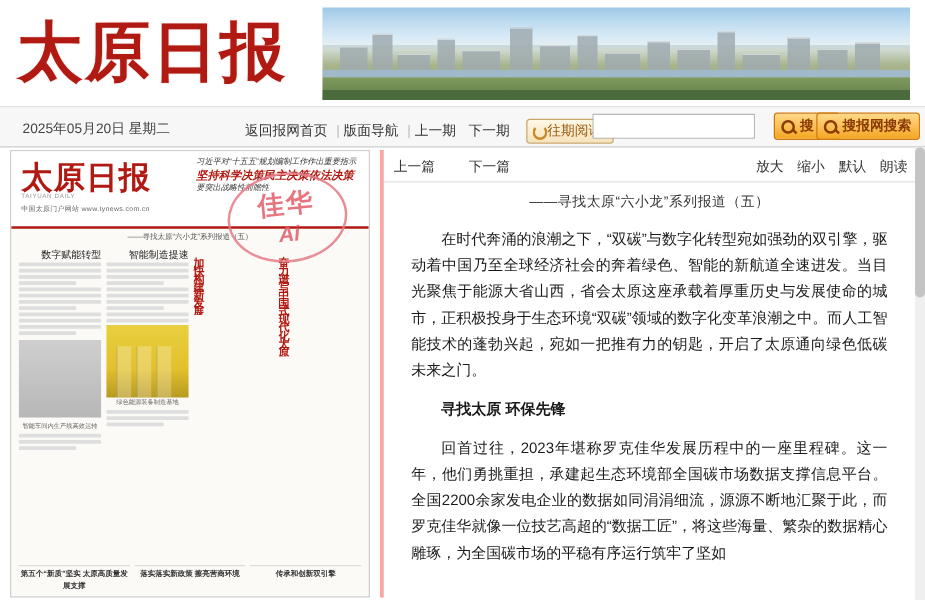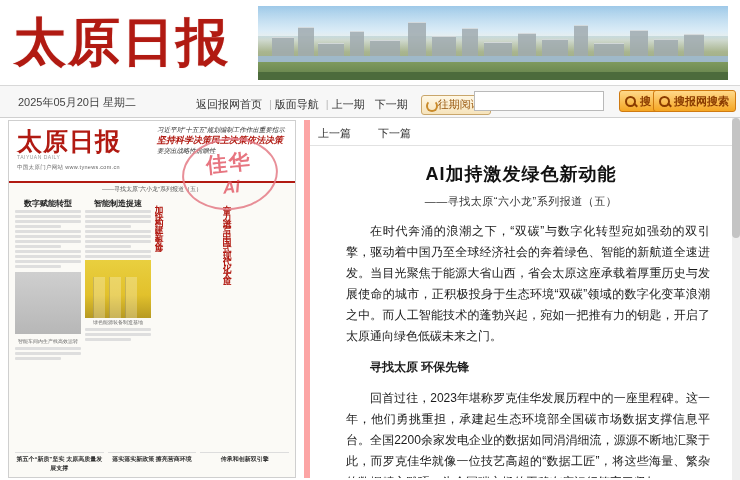--- a/index.html
+++ b/index.html
@@ -214,22 +214,22 @@
     margin: 4px 6px;
     height: 272px;
   }
   .pcol {
     position: absolute; top: 0;
     font-size: 5px; color: #555; line-height: 7px;
     text-align: justify;
     overflow: hidden;
   }
   .pcol .ptitle {
-    font-size: 8px; font-weight: bold; color: #222;
-    text-align: center; margin: 2px 0 3px;
+    font-size: 8px; font-weight: normal; color: #222;
+    text-align: right; margin: 2px 0 3px;
   }
   .pcol .vtxt {
     writing-mode: vertical-rl;
     font-size: 9px; color: #b11a12; font-weight: bold;
     letter-spacing: 2px;
   }
   .pcol-1 { left: 0;   width: 66px; }
   .pcol-2 { left: 70px; width: 66px; }
   .pcol-3 { left: 140px; width: 64px; }
   .pcol-4 { left: 208px; width: 66px; }
@@ -281,21 +281,21 @@
     font-family: "DejaVu Serif", serif;
   }
   .stamp .s2 { font-size: 17px; font-weight: bold; margin-top: 1px; font-style: italic; }
 
   
   .article-pane {
     position: absolute;
     top: 120px; left: 304px;
     width: 428px; height: 358px;
     background: #fff;
-    border-left: 6px solid #fca5a5;
+    border-left: 3px solid #fca5a5;
     overflow: hidden;
   }
   .art-nav {
     position: relative;
     height: 26px;
     border-bottom: 1px solid #e2e2e2;
     font-size: 11px;
     color: #333;
   }
   .art-nav .prev { position: absolute; left: 8px; top: 6px; }
@@ -321,21 +321,21 @@
     letter-spacing: .5px;
   }
   .art-body {
     margin: 12px 22px 0 22px;
     font-size: 12px;
     line-height: 21px;
     color: #1a1a1a;
     text-align: justify;
     font-family: "Liberation Sans", sans-serif;
   }
-  .art-body p { margin: 0 0 10px 14px; text-indent: 2em; }
+  .art-body p { margin: 0 0 10px 0; text-indent: 2em; }
   .art-body p.sec { font-weight: bold; text-indent: 2em; }
 
   
   .scrollbar {
     position: absolute; right: 0; top: 118px;
     width: 8px; height: 362px;
     background: #efefef;
   }
   .scroll-thumb {
     position: absolute; top: 0; left: 0;
@@ -461,23 +461,28 @@
 
   <div class="stamp">
     <div class="s1">佳华</div>
     <div class="s2">Ai</div>
   </div>
 
   <div class="article-pane">
     <div class="art-nav">
       <a class="prev" href="#" style="color:#333;text-decoration:none;">上一篇</a>
       <a class="next" href="#" style="color:#333;text-decoration:none;">下一篇</a>
-    </div>
-
-    <div class="art-title">AI加持激发绿色新动能</div>
+      <div class="zoom-tools">
+        <span>放大</span>
+        <span>缩小</span>
+        <span>默认</span>
+        <span>朗读</span>
+      </div>
+    </div>
+
     <div class="art-subtitle">——寻找太原“六小龙”系列报道（五）</div>
 
     <div class="art-body">
       <p>在时代奔涌的浪潮之下，“双碳”与数字化转型宛如强劲的双引擎，驱动着中国乃至全球经济社会的奔着绿色、智能的新航道全速进发。当目光聚焦于能源大省山西，省会太原这座承载着厚重历史与发展使命的城市，正积极投身于生态环境“双碳”领域的数字化变革浪潮之中。而人工智能技术的蓬勃兴起，宛如一把推有力的钥匙，开启了太原通向绿色低碳未来之门。</p>
       <p class="sec">寻找太原  环保先锋</p>
       <p>回首过往，2023年堪称罗克佳华发展历程中的一座里程碑。这一年，他们勇挑重担，承建起生态环境部全国碳市场数据支撑信息平台。全国2200余家发电企业的数据如同涓涓细流，源源不断地汇聚于此，而罗克佳华就像一位技艺高超的“数据工匠”，将这些海量、繁杂的数据精心雕琢，为全国碳市场的平稳有序运行筑牢了坚如</p>
     </div>
   </div>
 
   <div class="scrollbar">

